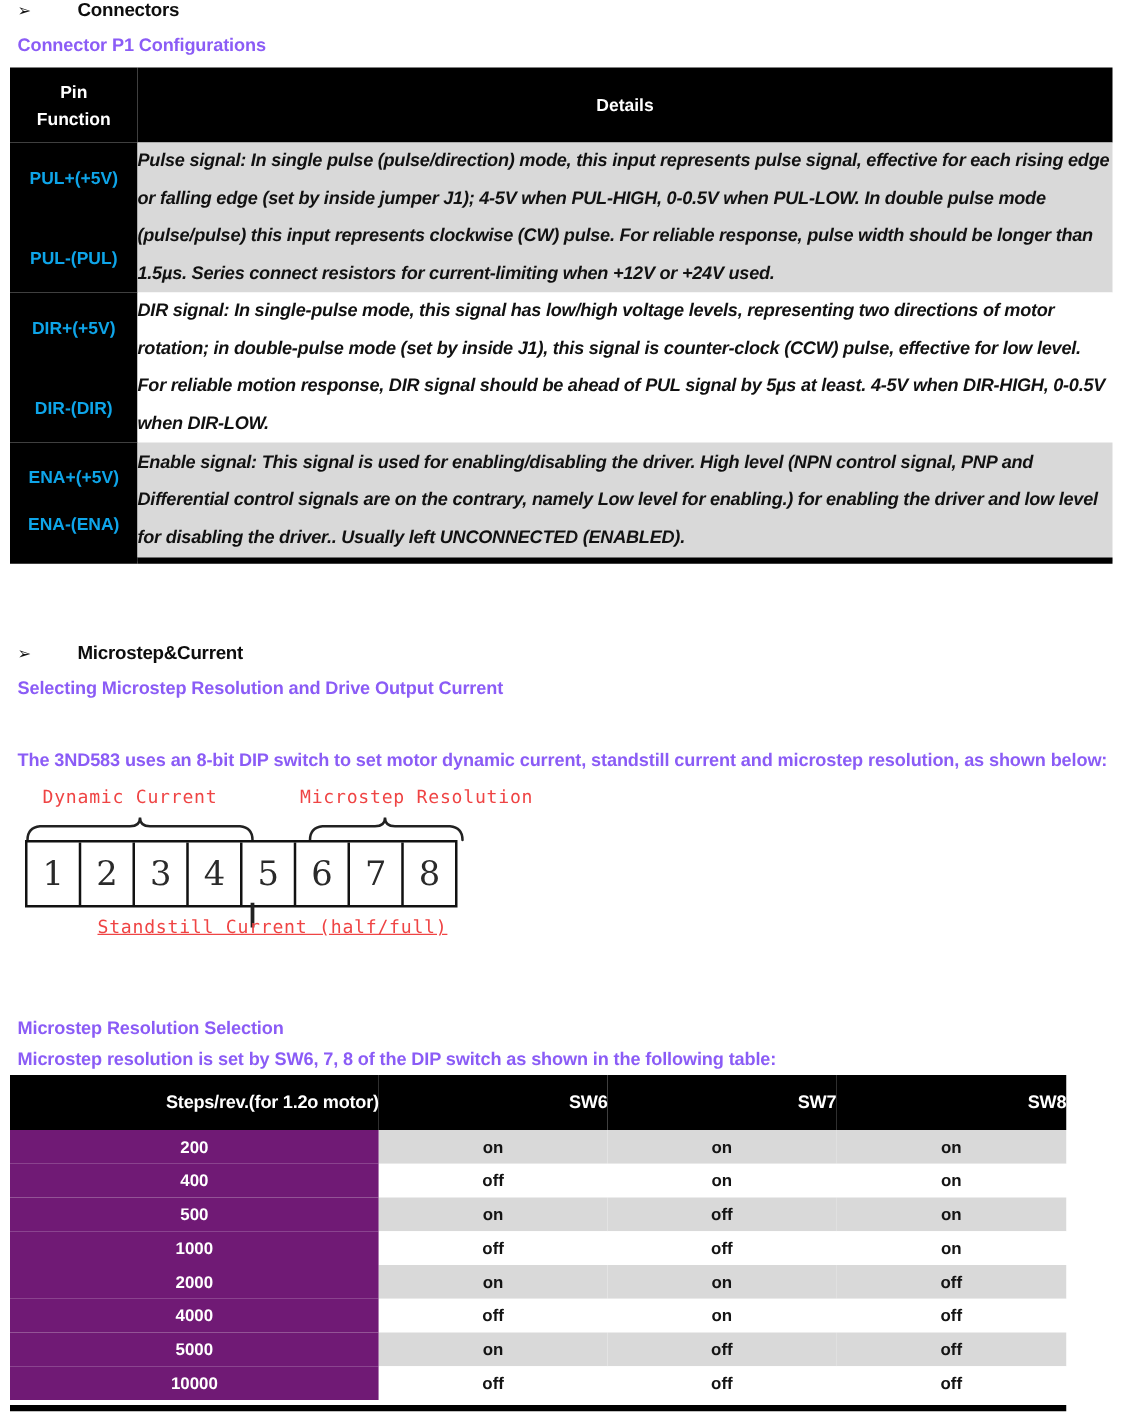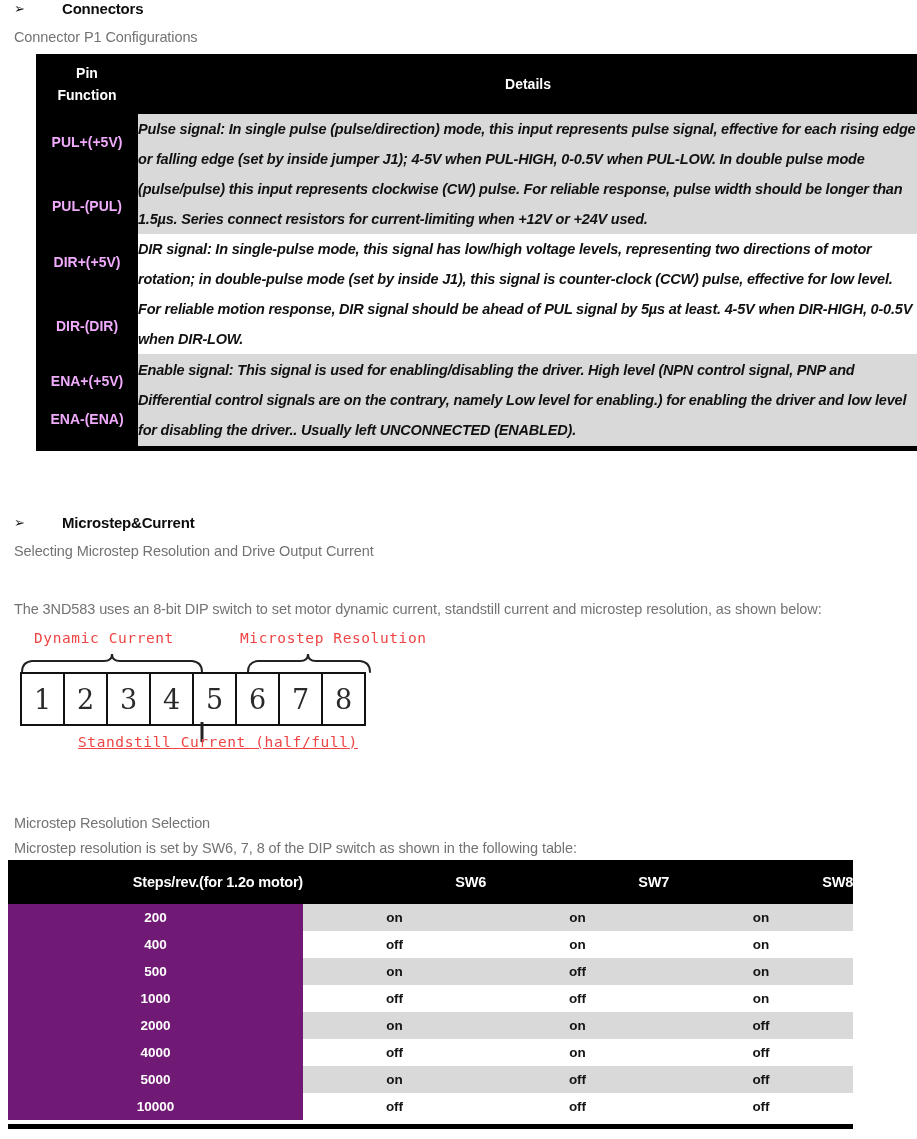--- a/index.html
+++ b/index.html
@@ -30,54 +30,54 @@
   .sec-heading .arrow {
     font-size: 13px;
     width: 48px;
     display: inline-block;
     color: #141414;
     font-weight: normal;
   }
   .para {
     position: absolute;
     font-size: 14.5px;
-    color: #737373;
+    color: #8b5cf6;
     letter-spacing: -0.1px;
     white-space: nowrap;
+    font-weight: bold;
   }
   .para.wrap { white-space: normal; line-height: 29px; }
 
   
   .conn-table {
     position: absolute;
     left: 8px;
     top: 54px;
     width: 882px;
     border-collapse: collapse;
     table-layout: fixed;
     border-bottom: 5px solid #000000;
-    margin-left: 28px;
   }
   .conn-table td, .conn-table th {
     padding: 0;
     vertical-align: middle;
   }
   .conn-head {
     background: #000000;
     color: #ffffff;
     font-size: 14px;
     font-weight: bold;
     text-align: center;
     height: 60px;
     line-height: 22px;
   }
   .conn-head.pin { width: 102px; }
   .pin-cell {
     background: #000000;
-    color: #f0abfc;
+    color: #0ea5e9;
     font-size: 14px;
     font-weight: bold;
     text-align: center;
     width: 102px;
     line-height: 18px;
     padding: 0 2px;
   }
   .pin-stack {
     display: flex;
     flex-direction: column;

